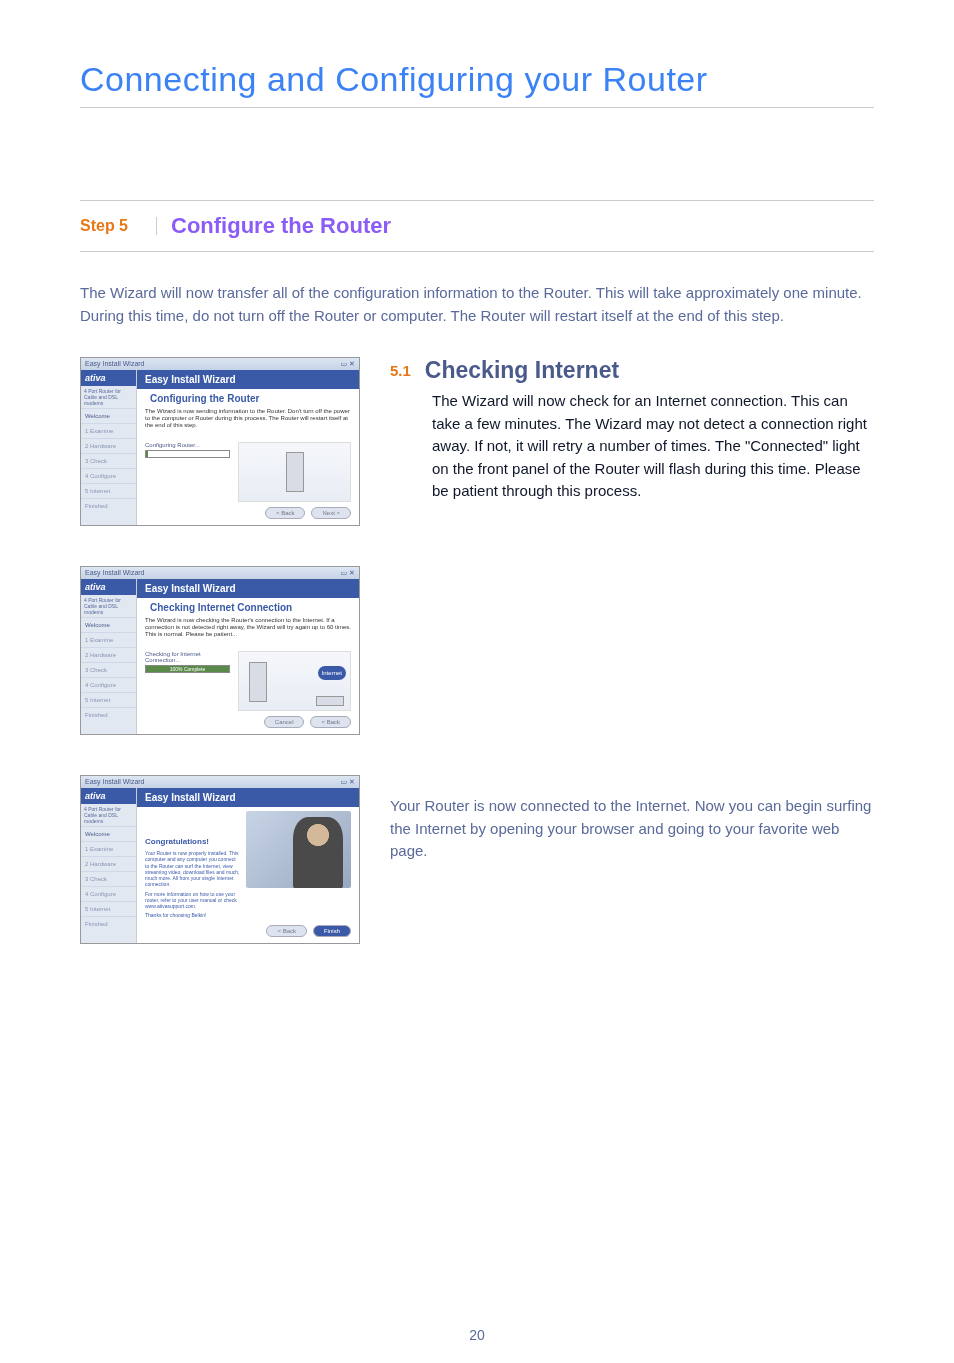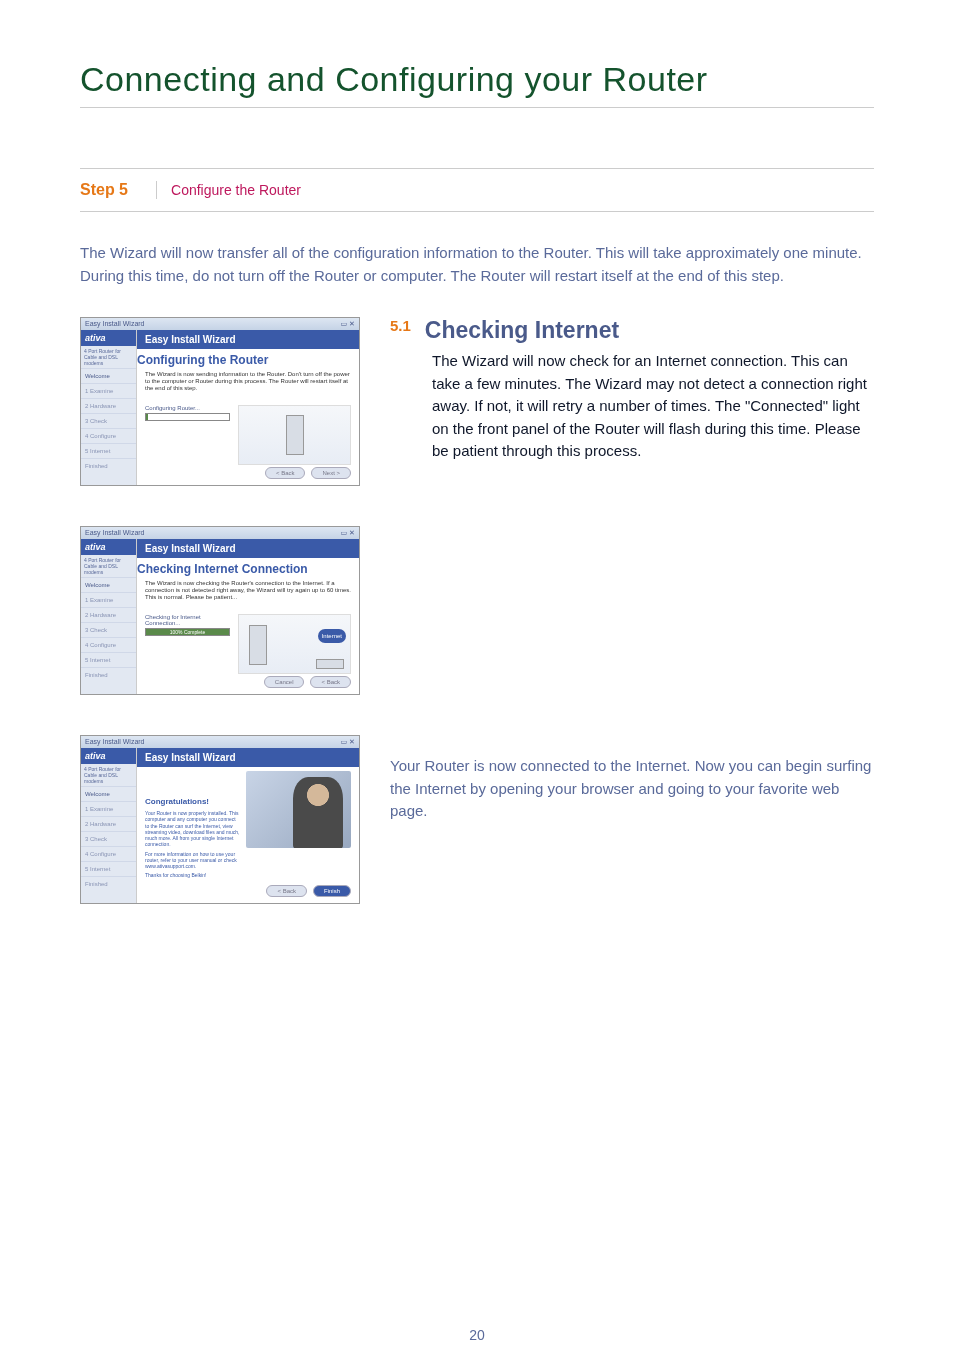--- a/index.html
+++ b/index.html
@@ -12,45 +12,45 @@
       background: #ffffff;
       width: 954px;
       height: 1363px;
       padding: 60px 80px 40px 80px;
       position: relative;
       color: #4a5a8a;
     }
     .page-title {
       font-size: 34px;
       font-weight: normal;
-      color: #14532d;
+      color: #3b82f6;
       letter-spacing: 0.5px;
       border-bottom: 1px solid #ccc;
       padding-bottom: 8px;
-      margin-bottom: 60px;
+      margin-bottom: 92px;
     }
     .step-header {
       display: flex;
       align-items: center;
       border-top: 1px solid #ccc;
       border-bottom: 1px solid #ccc;
       padding: 12px 0;
       margin-bottom: 30px;
     }
     .step-label {
       color: #e67817;
       font-weight: bold;
       font-size: 16px;
       padding-right: 28px;
       border-right: 1px solid #ccc;
     }
     .step-title {
-      color: #be185d;
-      font-weight: normal;
-      font-size: 14px;
+      color: #8b5cf6;
+      font-weight: bold;
+      font-size: 22px;
       padding-left: 14px;
     }
     .intro-text {
       color: #5a6a9a;
       font-size: 15px;
       line-height: 1.5;
       margin-bottom: 30px;
     }
     .content-row {
       display: flex;
@@ -60,21 +60,21 @@
     .screenshot-col {
       width: 280px;
       flex-shrink: 0;
     }
     .text-col {
       flex: 1;
       padding-left: 30px;
     }
     .sub-heading {
       display: flex;
-      align-items: flex-start;
+      align-items: center;
       margin-bottom: 6px;
     }
     .sub-num {
       color: #e67817;
       font-weight: bold;
       font-size: 15px;
       margin-right: 14px;
     }
     .sub-title {
       color: #4a5a8a;
@@ -147,22 +147,22 @@
     }
     .wizard-header {
       background: #3a5aa8;
       color: #fff;
       font-weight: bold;
       font-size: 10px;
       padding: 4px 8px;
     }
     .wizard-subheader {
       color: #3a5aa8;
-      font-size: 12px;
-      padding: 4px 0;
+      font-size: 10px;
+      padding: 4px 13px;
       font-weight: bold;
     }
     .wizard-desc {
       font-size: 6px;
       padding: 0 8px 6px 8px;
       color: #333;
       line-height: 1.2;
     }
     .wizard-content {
       display: flex;

